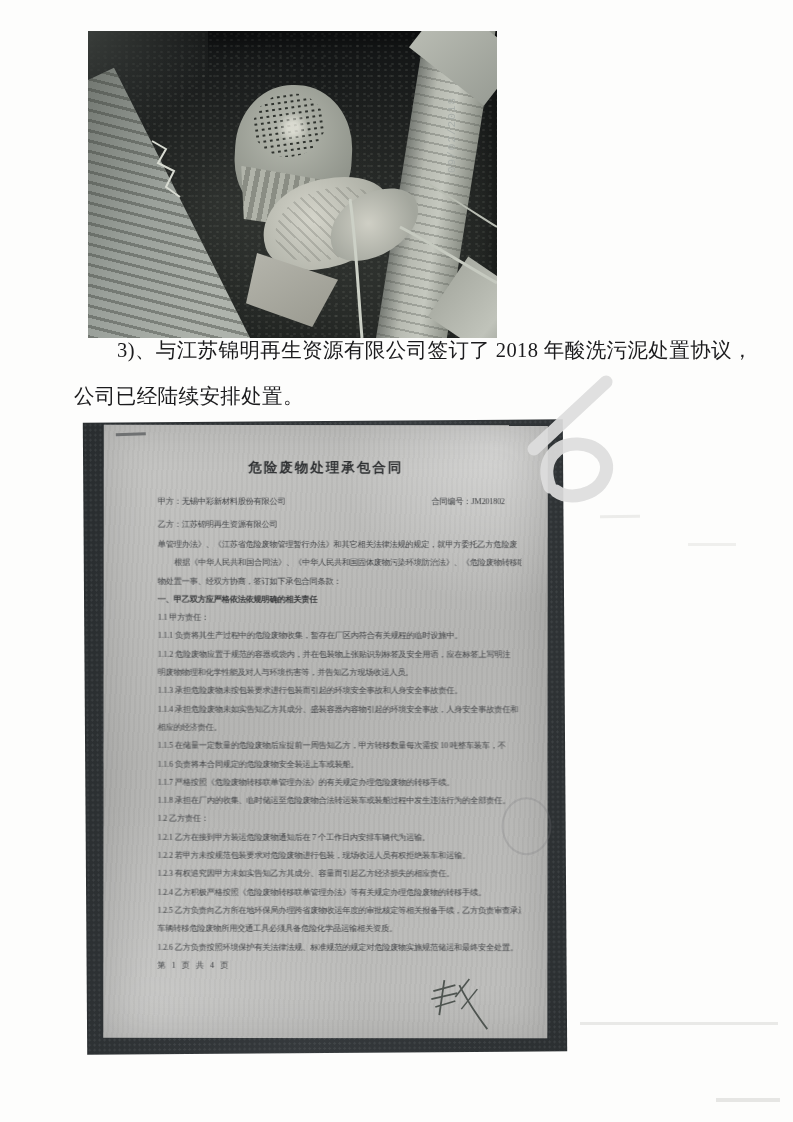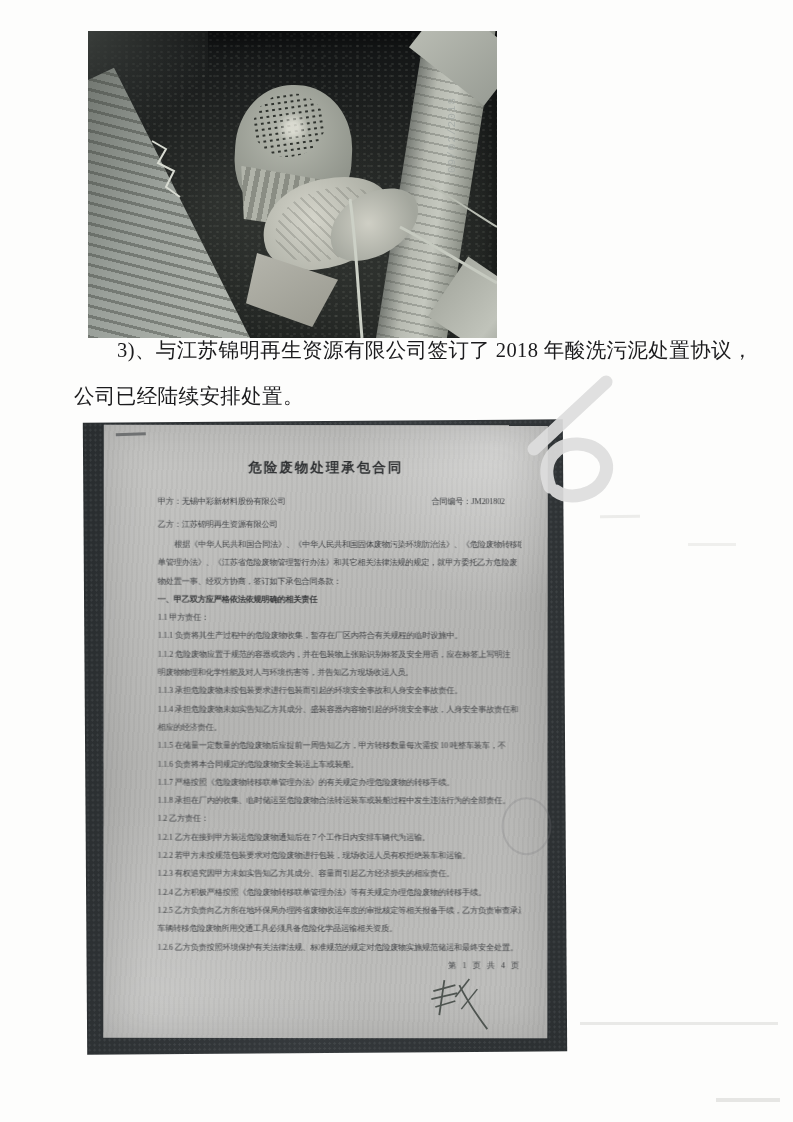--- a/index.html
+++ b/index.html
@@ -87,21 +87,21 @@
     transform:rotate(-2deg);}
   .c-title{margin:34px 0 12px;text-align:center;font-size:13.5px;font-weight:bold;color:#2e3032;
     letter-spacing:2px;filter:blur(.3px);}
   .c-body{margin:14px 26px 0 54px;font-size:8.2px;color:#3f4144;letter-spacing:-.2px;
     filter:blur(.35px);font-family:"Liberation Serif","DejaVu Serif",serif;}
   .c-head{display:flex;line-height:22.5px;white-space:nowrap;overflow:hidden;}
   .c-head .no{margin-left:auto;margin-right:17px;}
   .line{line-height:18.3px;white-space:nowrap;overflow:hidden;}
   .line.ind{text-indent:2em;}
   .line.b{font-weight:bold;color:#333537;}
-  .c-footer{margin-top:3px;text-align:right;font-size:8.2px;letter-spacing:2px;color:#3f4144;
+  .c-footer{margin-top:3px;text-align:left;font-size:8.2px;letter-spacing:2px;color:#3f4144;
     filter:blur(.35px);}
   .stamp-ring{position:absolute;left:398px;top:372px;width:46px;height:54px;border-radius:50%;
     border:2px solid rgba(118,118,122,.25);}
   .scribble{position:absolute;left:322px;top:552px;width:70px;height:58px;}
 
   
   .streak{position:absolute;background:#ececea;}
   .streak.s1{left:600px;top:515px;width:40px;height:3px;transform:rotate(-1deg);}
   .streak.s2{left:688px;top:543px;width:48px;height:3px;background:#efefed;}
   .streak.s3{left:580px;top:1022px;width:198px;height:3px;background:#e9e9e7;}
@@ -145,22 +145,22 @@
     <div class="paper">
       <div class="corner-dash"></div>
       <h1 class="c-title">危险废物处理承包合同</h1>
       <div class="c-body">
         <div class="c-head">
           <span>甲方：无锡中彩新材料股份有限公司</span>
           <span class="no">合同编号：JM201802</span>
         </div>
         <div class="c-head">乙方：江苏锦明再生资源有限公司</div>
         <div>
+            <div class="line">单管理办法》、《江苏省危险废物管理暂行办法》和其它相关法律法规的规定，就甲方委托乙方危险废</div>
             <div class="line ind">根据《中华人民共和国合同法》、《中华人民共和国固体废物污染环境防治法》、《危险废物转移联</div>
-            <div class="line">单管理办法》、《江苏省危险废物管理暂行办法》和其它相关法律法规的规定，就甲方委托乙方危险废</div>
             <div class="line">物处置一事、经双方协商，签订如下承包合同条款：</div>
             <div class="line b">一、甲乙双方应严格依法依规明确的相关责任</div>
             <div class="line">1.1 甲方责任：</div>
             <div class="line">1.1.1 负责将其生产过程中的危险废物收集，暂存在厂区内符合有关规程的临时设施中。</div>
             <div class="line">1.1.2 危险废物应置于规范的容器或袋内，并在包装物上张贴识别标签及安全用语，应在标签上写明注</div>
             <div class="line">明废物物理和化学性能及对人与环境伤害等，并告知乙方现场收运人员。</div>
             <div class="line">1.1.3 承担危险废物未按包装要求进行包装而引起的环境安全事故和人身安全事故责任。</div>
             <div class="line">1.1.4 承担危险废物未如实告知乙方其成分、盛装容器内容物引起的环境安全事故，人身安全事故责任和</div>
             <div class="line">相应的经济责任。</div>
             <div class="line">1.1.5 在储量一定数量的危险废物后应提前一周告知乙方，甲方转移数量每次需按 10 吨整车装车，不</div>

